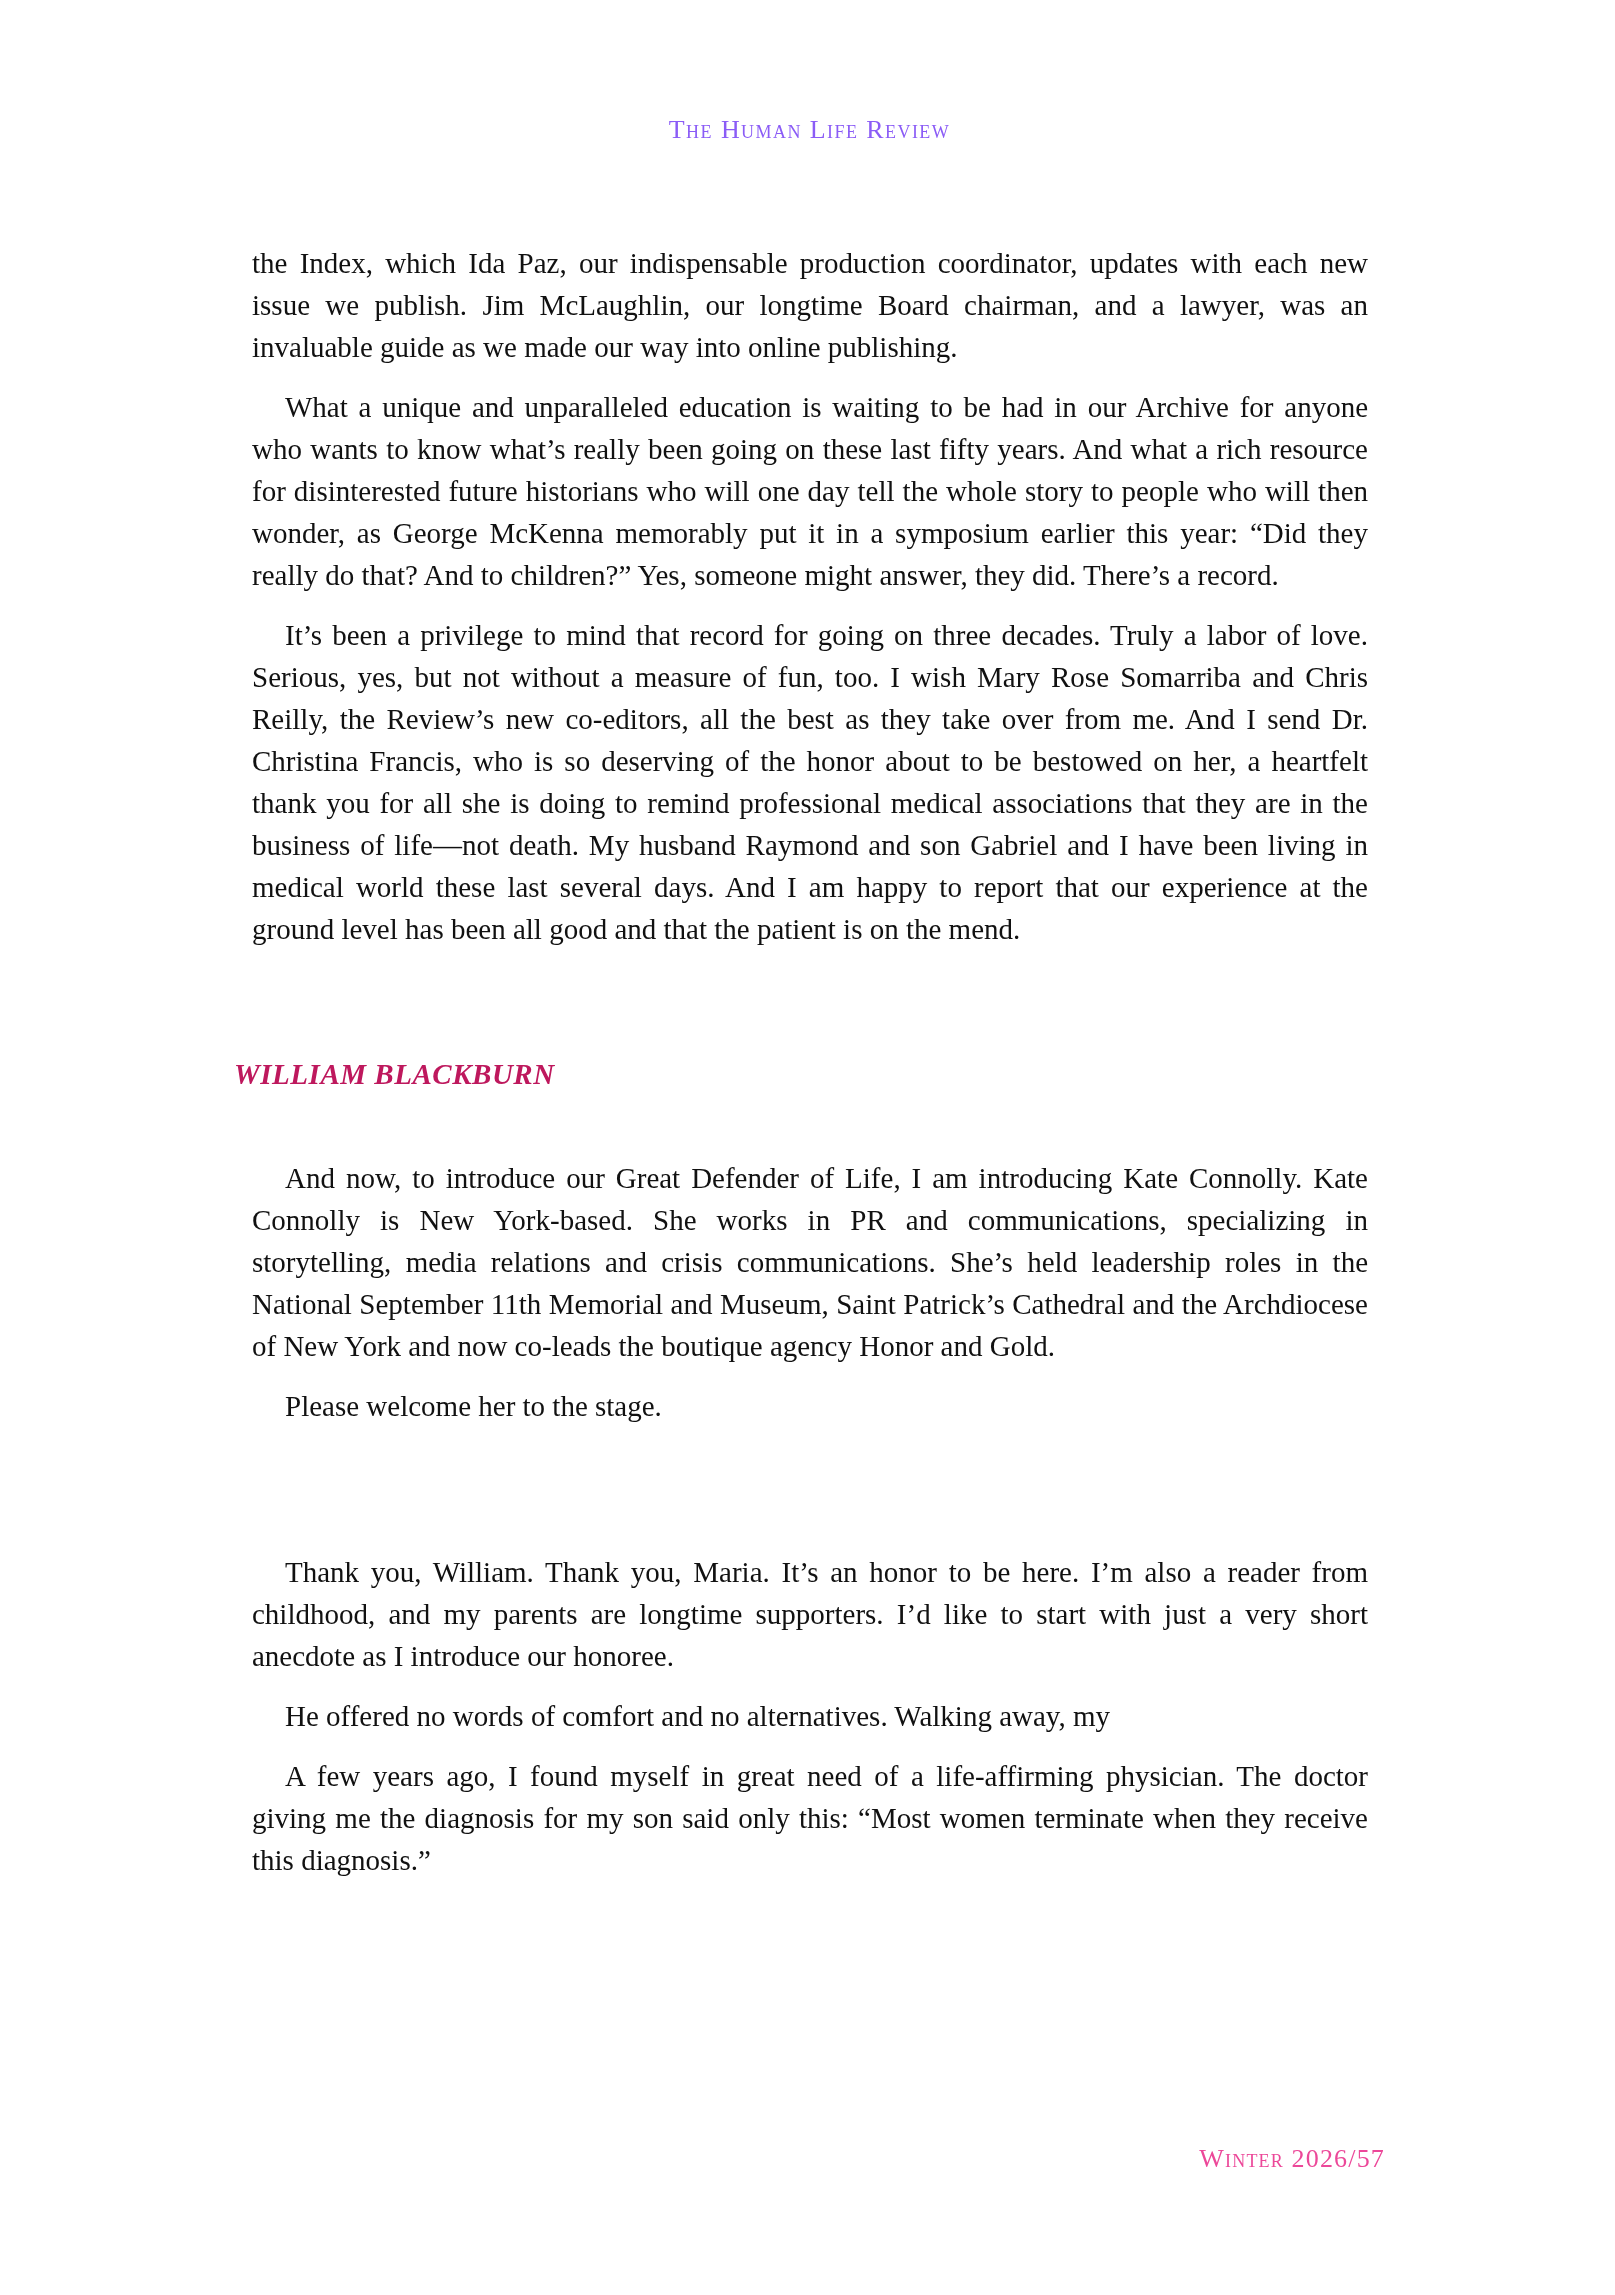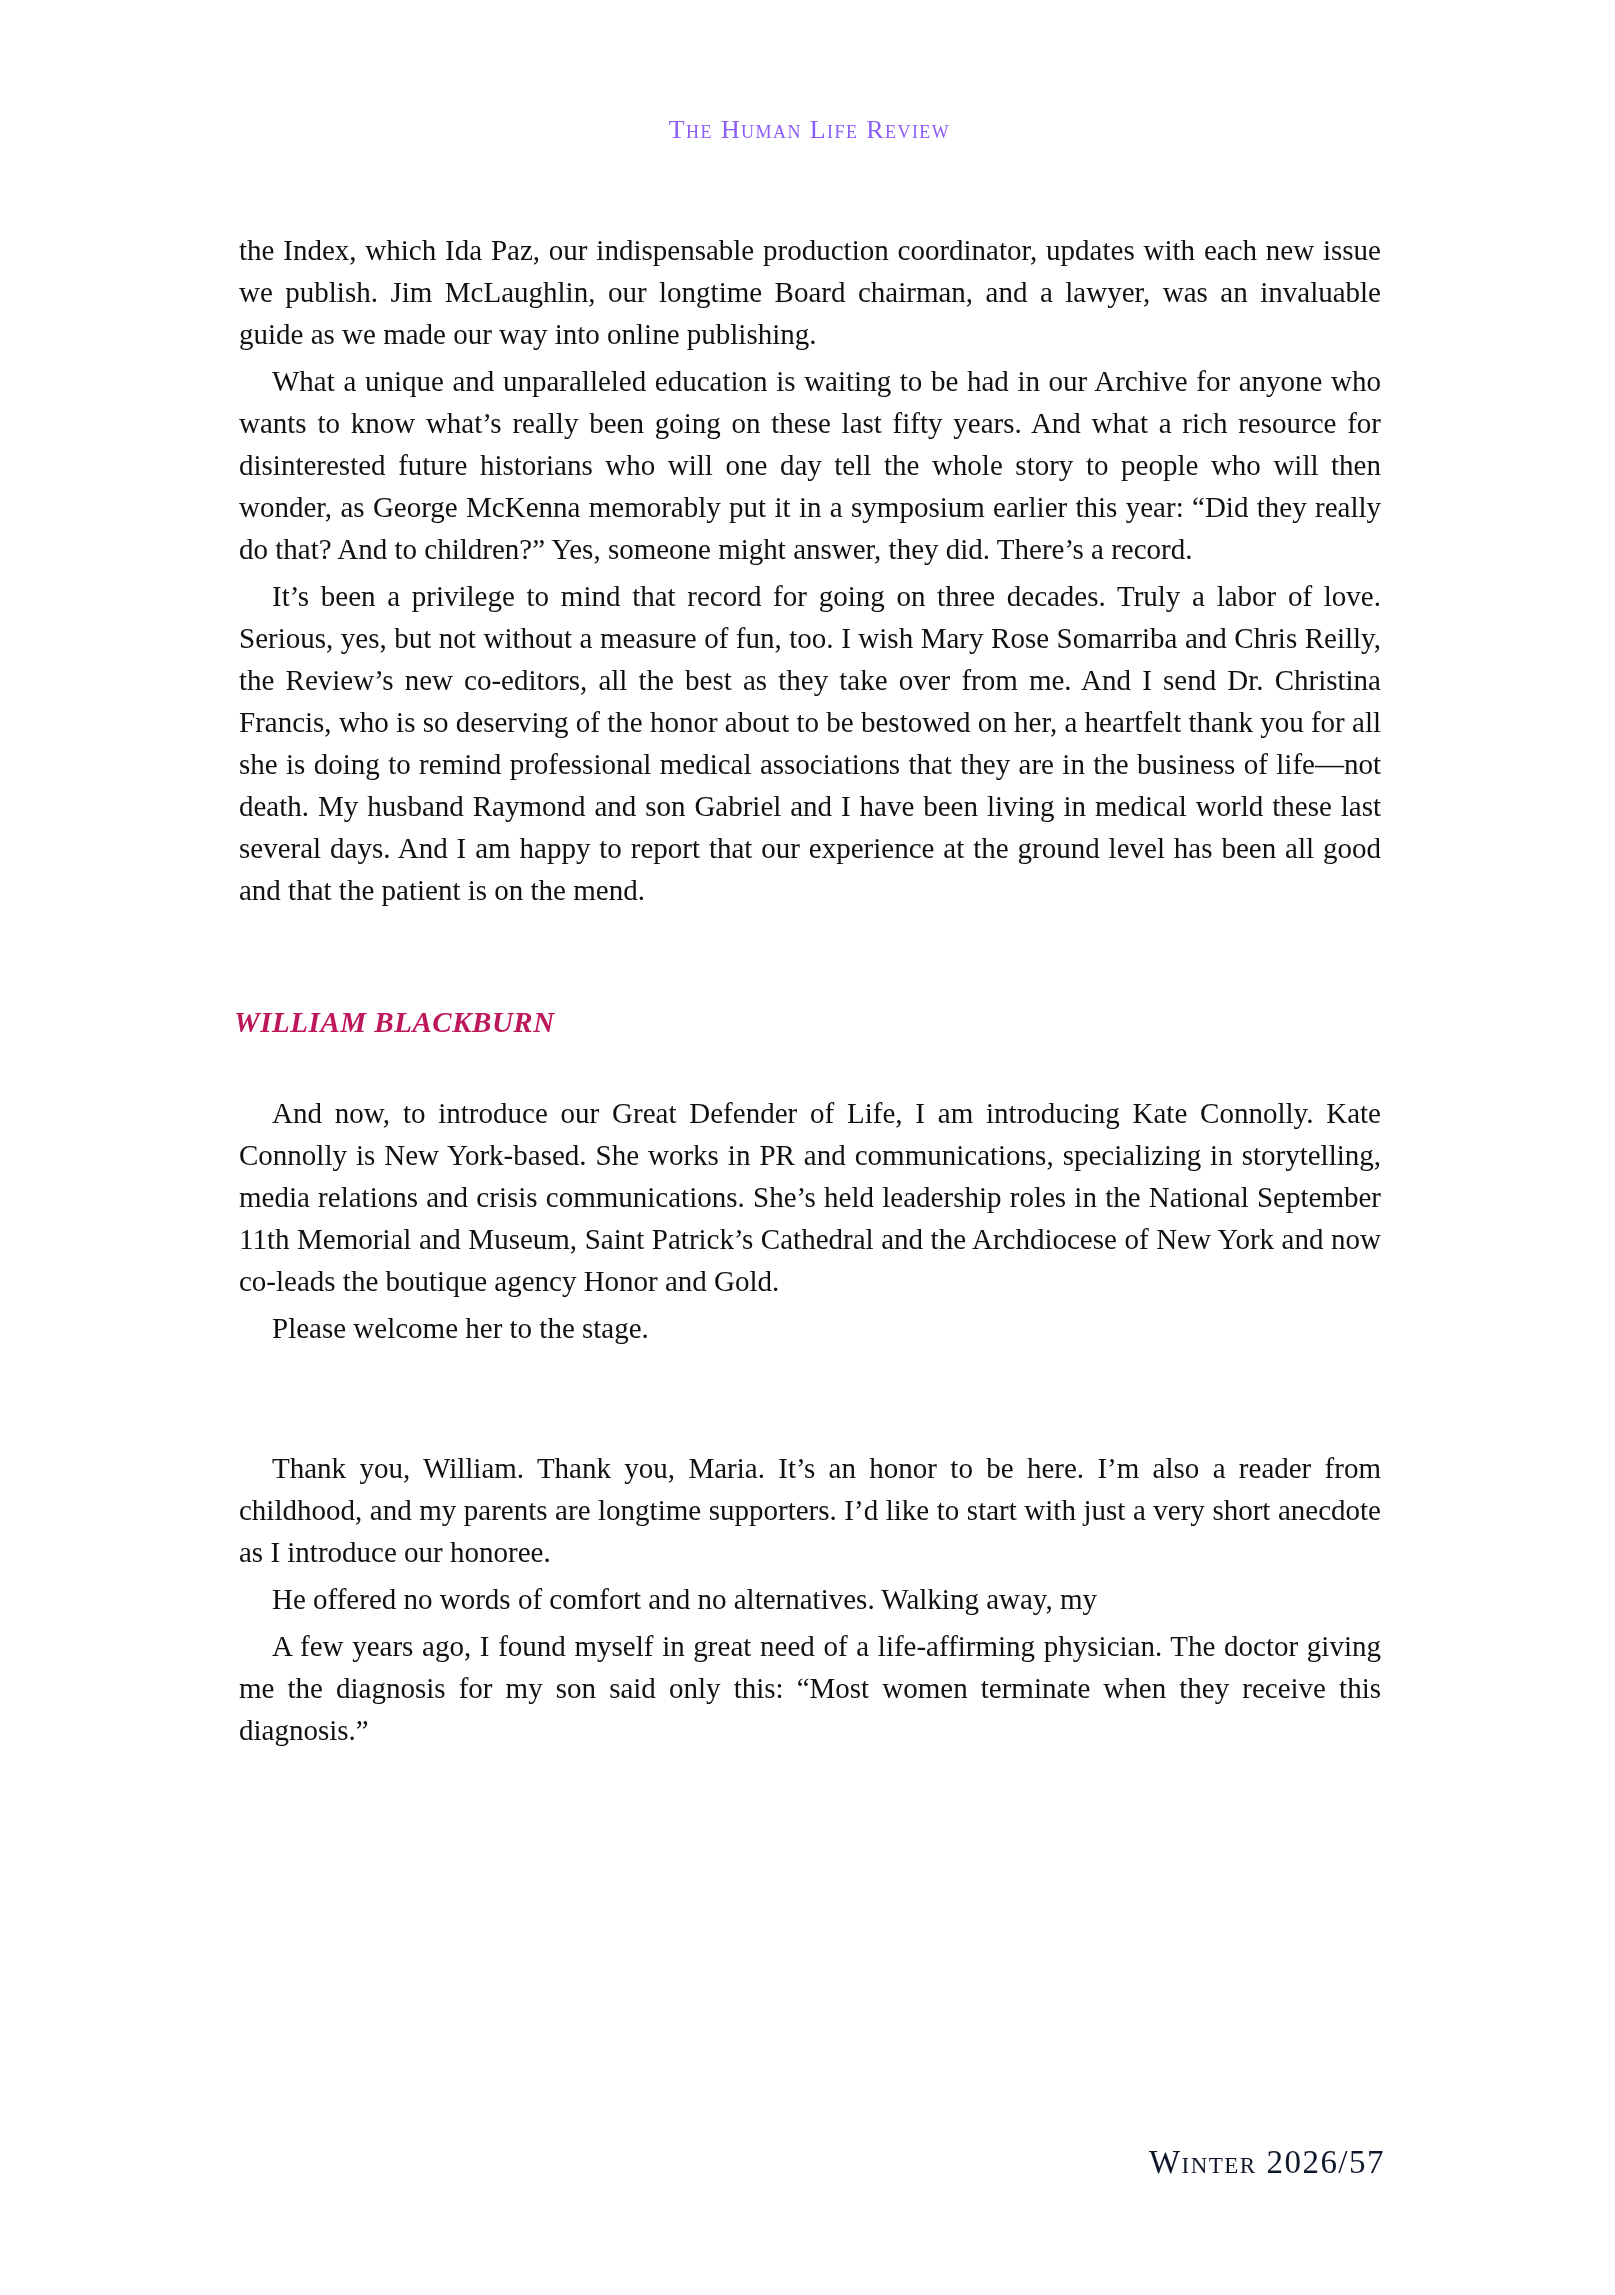--- a/index.html
+++ b/index.html
@@ -36,21 +36,21 @@
 
   
   .column {
     position: absolute;
     top: 224px;
     left: 234px;
     width: 1152px;
   }
 
   p.body {
-    margin: 5px;
+    margin: 18px;
     font-size: 29px;
     line-height: 42px;
     text-align: justify;
     text-justify: inter-word;
     -webkit-hyphens: none;
     hyphens: none;
     color: #111111;
   }
   p.body.indent {
     text-indent: 33px;
@@ -73,24 +73,24 @@
   .gap-after-speaker  { height: 44px; }
   .gap-before-speaker-2 { height: 44px; }
 
   
   .folio {
     position: absolute;
     top: 2144px;
     left: 234px;
     width: 1151px;
     text-align: right;
-    font-size: 33px;
+    font-size: 26px;
     letter-spacing: 0.045em;
     font-variant: small-caps;
-    color: #0f172a;
+    color: #ec4899;
     white-space: nowrap;
   }
 </style>
 </head>
 <body>
 
 <div class="page">
 
   <div class="running-head">The Human Life Review</div>
 

